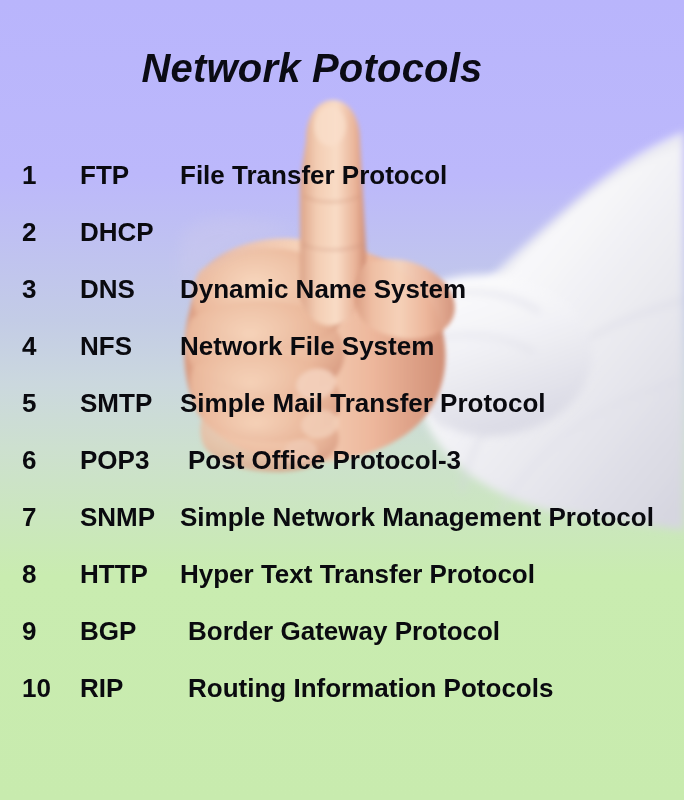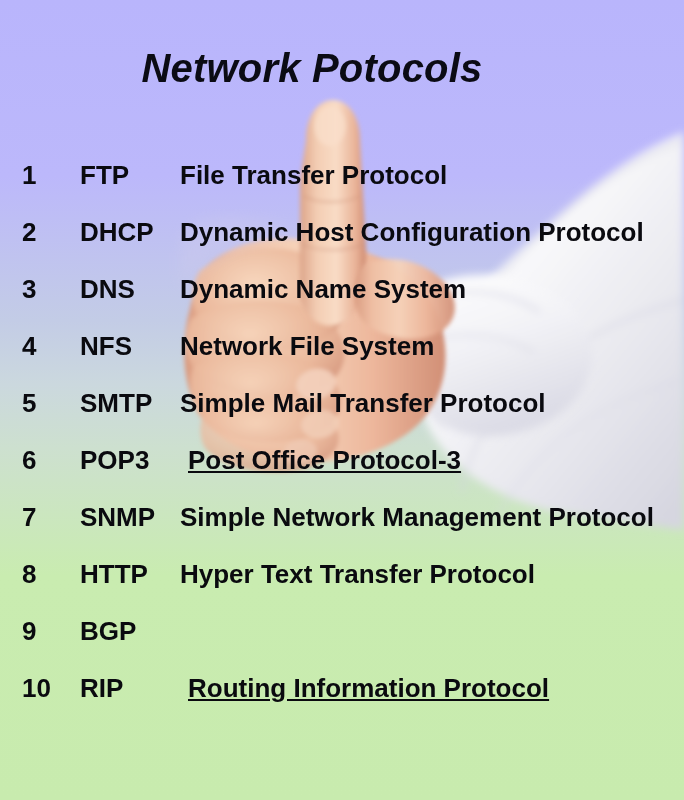--- a/index.html
+++ b/index.html
@@ -89,21 +89,21 @@
     text-align: right;
   }
 
   .row .desc {
     position: absolute;
     left: 180px;
     text-align: right;
   }
 
   
-  .row.indent .desc { left: 188px; text-decoration: underline; }
+  .row.indent .desc { left: 188px; }
 </style>
 </head>
 <body>
 
 <div id="poster">
 
   <svg id="photo" viewBox="0 0 684 800" preserveAspectRatio="none" aria-hidden="true">
     <defs>
       <linearGradient id="skinV" x1="0" y1="0" x2="1" y2="0">
         <stop offset="0%" stop-color="#d99b80"></stop>
@@ -215,21 +215,20 @@
 
     <div class="row">
       <span class="num">1</span>
       <span class="abbr">FTP</span>
       <span class="desc">File Transfer Protocol</span>
     </div>
 
     <div class="row">
       <span class="num">2</span>
       <span class="abbr">DHCP</span>
-      <span class="desc">Dynamic Host Configuration Protocol</span>
     </div>
 
     <div class="row">
       <span class="num">3</span>
       <span class="abbr">DNS</span>
       <span class="desc">Dynamic Name System</span>
     </div>
 
     <div class="row">
       <span class="num">4</span>
@@ -257,22 +256,23 @@
 
     <div class="row">
       <span class="num">8</span>
       <span class="abbr">HTTP</span>
       <span class="desc">Hyper Text Transfer Protocol</span>
     </div>
 
     <div class="row indent">
       <span class="num">9</span>
       <span class="abbr">BGP</span>
+      <span class="desc">Border Gateway Protocol</span>
     </div>
 
     <div class="row indent">
       <span class="num">10</span>
       <span class="abbr">RIP</span>
-      <span class="desc">Routing Information Protocol</span>
+      <span class="desc">Routing Information Potocols</span>
     </div>
 
   </div>
 </div>
 
 </body></html>

